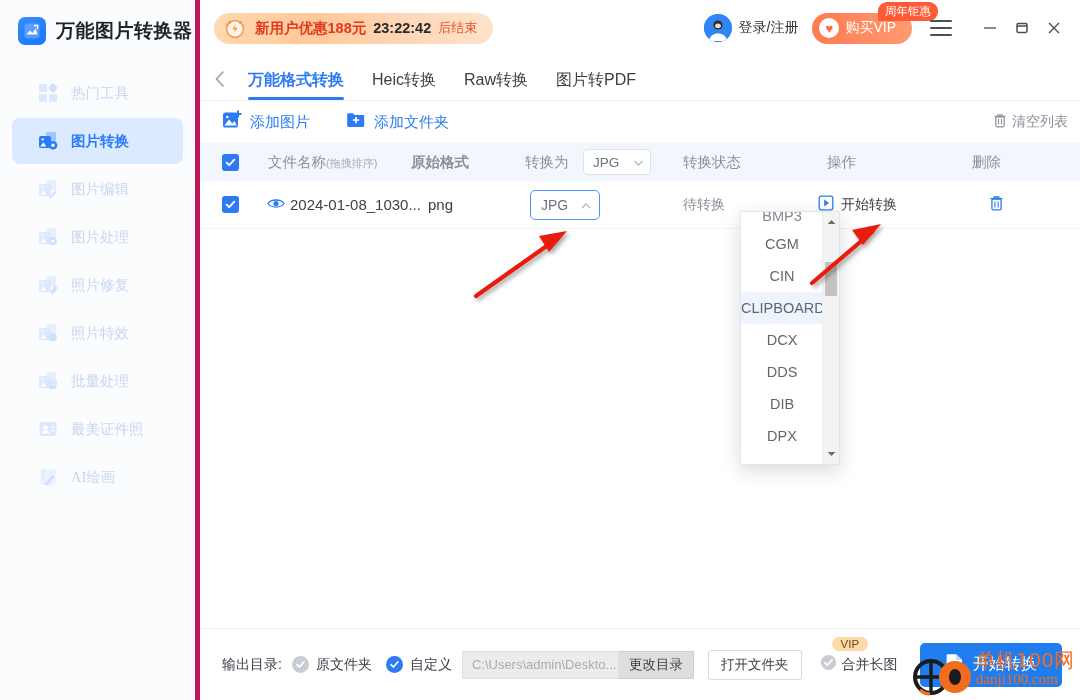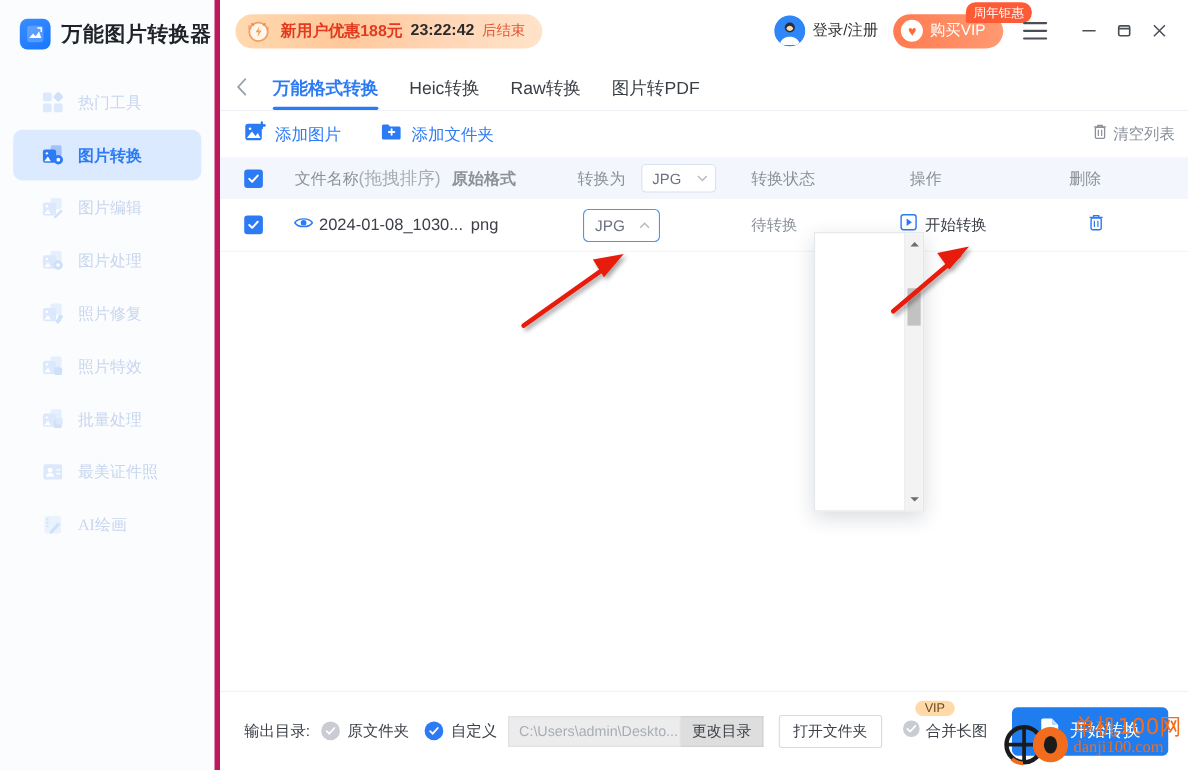--- a/index.html
+++ b/index.html
@@ -130,21 +130,21 @@
   .clearlist { display:flex; align-items:center; gap: 4px; margin-left:auto; }
   .clearlist .lbl { font-size: 14px; color: #8a9099; white-space: nowrap; }
 
   
   .thead {
     height: 38px; background: #f3f7fd;
     display: flex; align-items: center; box-sizing: border-box;
     padding-left: 22px; position: relative;
   }
   .th { font-size: 14.5px; color: #8b9099; white-space: nowrap; }
-  .sub { font-size: 16px; color: #a6acb5; }
+  .sub { font-size: 11px; color: #a6acb5; }
   .chk {
     width: 17px; height: 17px; border-radius: 3px; background: #2d7bf4;
     display:flex; align-items:center; justify-content:center; flex:0 0 17px;
   }
   .chk svg{display:block;}
   .mini-select {
     width: 68px; height: 26px; border: 1px solid #d9e2ee; border-radius: 4px;
     background: #fff; display:flex; align-items:center; justify-content:space-between;
     padding: 0 6px 0 9px; box-sizing: border-box;
   }
@@ -604,20 +604,30 @@
             <path d="M3 2.2 h8.2 L17 8 v11.8 a1.4 1.4 0 0 1-1.4 1.4 h-12.6 a1.4 1.4 0 0 1-1.4-1.4 v-16.2 a1.4 1.4 0 0 1 1.4-1.4z" fill="#ffffff"></path>
             <path d="M11.2 2.2 L17 8 h-5.8z" fill="#bcd9fb"></path>
             <path d="M6 12.8 h6 M9.6 10.4 L12 12.8 L9.6 15.2" stroke="#1f7df0" stroke-width="1.4" fill="none" stroke-linecap="round" stroke-linejoin="round"></path>
           </svg>
         </span>
         <span>开始转换</span>
       </span>
     </div>
 
     <div class="dropdown">
+      <div class="ddlist">
+        <div class="dditem cut">BMP3</div>
+        <div class="dditem">CGM</div>
+        <div class="dditem">CIN</div>
+        <div class="dditem clip">CLIPBOARD</div>
+        <div class="dditem">DCX</div>
+        <div class="dditem">DDS</div>
+        <div class="dditem">DIB</div>
+        <div class="dditem">DPX</div>
+      </div>
       <div class="ddscroll">
         <div class="ddarrow" style="position:absolute;top:2px;">
           <svg width="9" height="6" viewBox="0 0 9 6">
               <path d="M0.6 5 L4.5 1 L8.4 5 Z" fill="#6d6d6d"></path>
             </svg>
         </div>
         <div class="ddthumb"></div>
         <div class="ddarrow" style="position:absolute;bottom:2px;">
           <svg width="9" height="6" viewBox="0 0 9 6">
               <path d="M0.6 1 L4.5 5 L8.4 1 Z" fill="#6d6d6d"></path>

